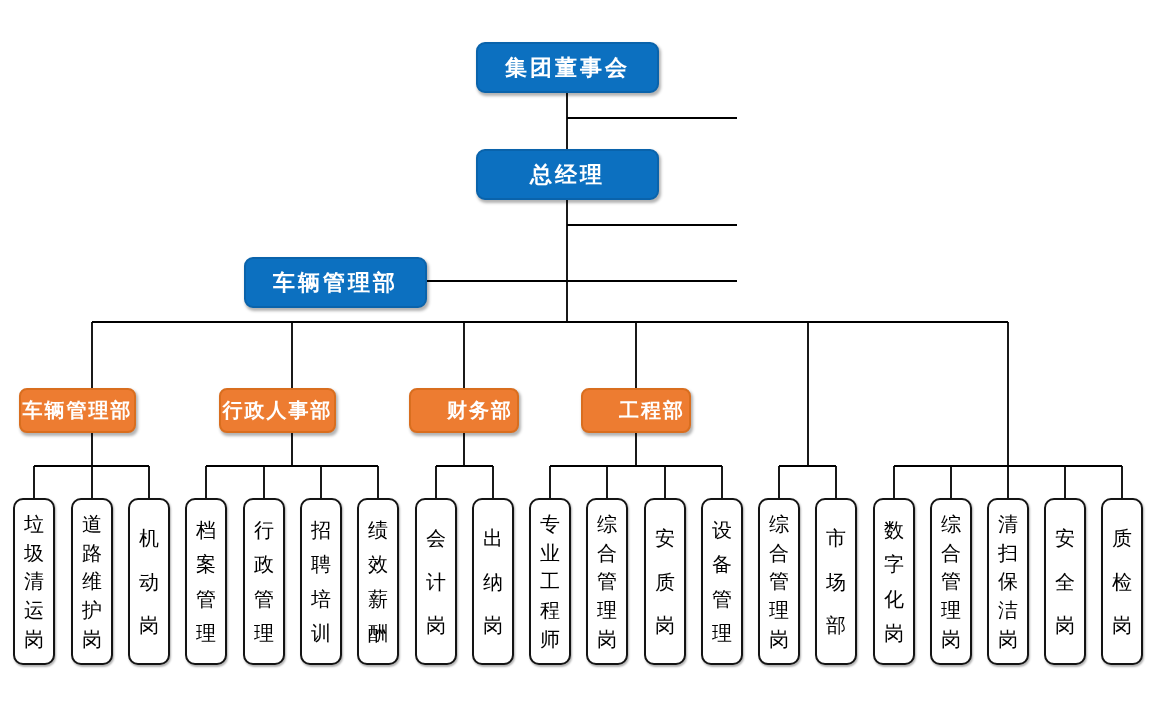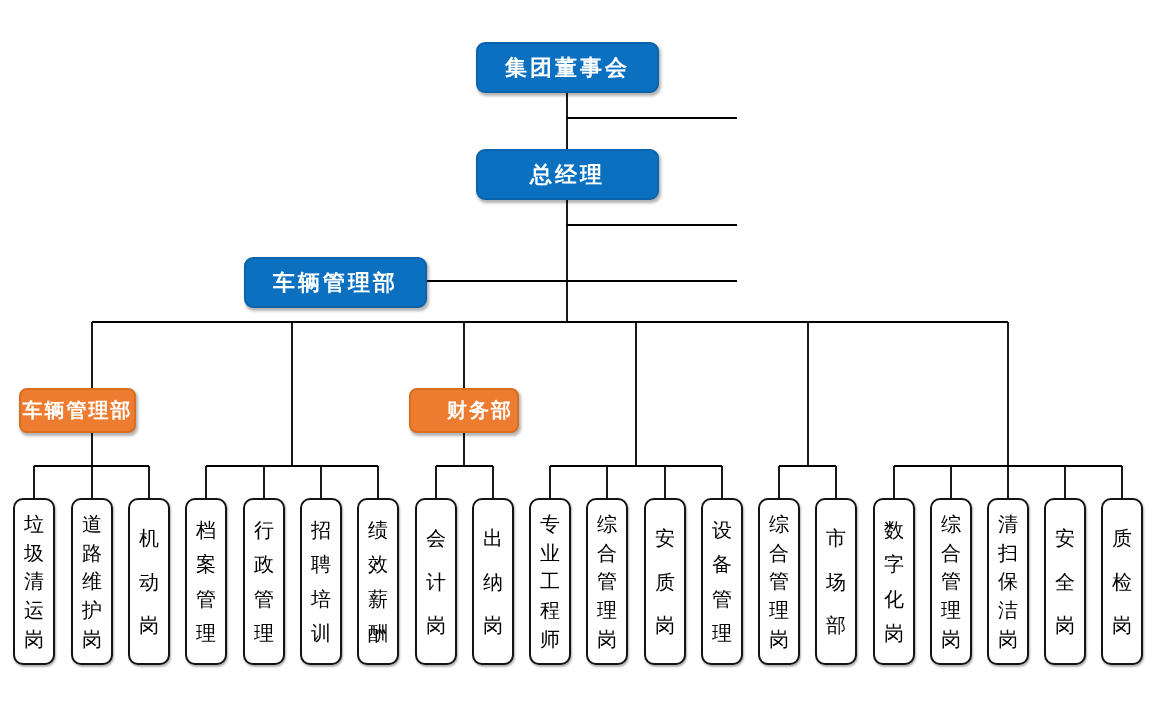--- a/index.html
+++ b/index.html
@@ -88,21 +88,23 @@
     <line x1="1008" y1="466" x2="1008" y2="500"></line>
     <line x1="1065" y1="466" x2="1065" y2="500"></line>
     <line x1="1122" y1="466" x2="1122" y2="500"></line>
   </svg>
 
   <div class="node blue" style="left:476px;top:42px">集团董事会</div>
   <div class="node blue" style="left:476px;top:149px">总经理</div>
   <div class="node blue" style="left:244px;top:257px">车辆管理部</div>
 
   <div class="node dept w5" style="left:19px;top:388px">车辆管理部</div>
+  <div class="node dept w5" style="left:219px;top:388px">行政人事部</div>
   <div class="node dept w3" style="left:409px;top:388px">财务部</div>
+  <div class="node dept w3" style="left:581px;top:388px">工程部</div>
 
   <div class="pos-box" style="left:13px;top:498px">
       <div class="vlabel">
         <span>垃</span>
         <span>圾</span>
         <span>清</span>
         <span>运</span>
         <span>岗</span>
       </div>
     </div>

